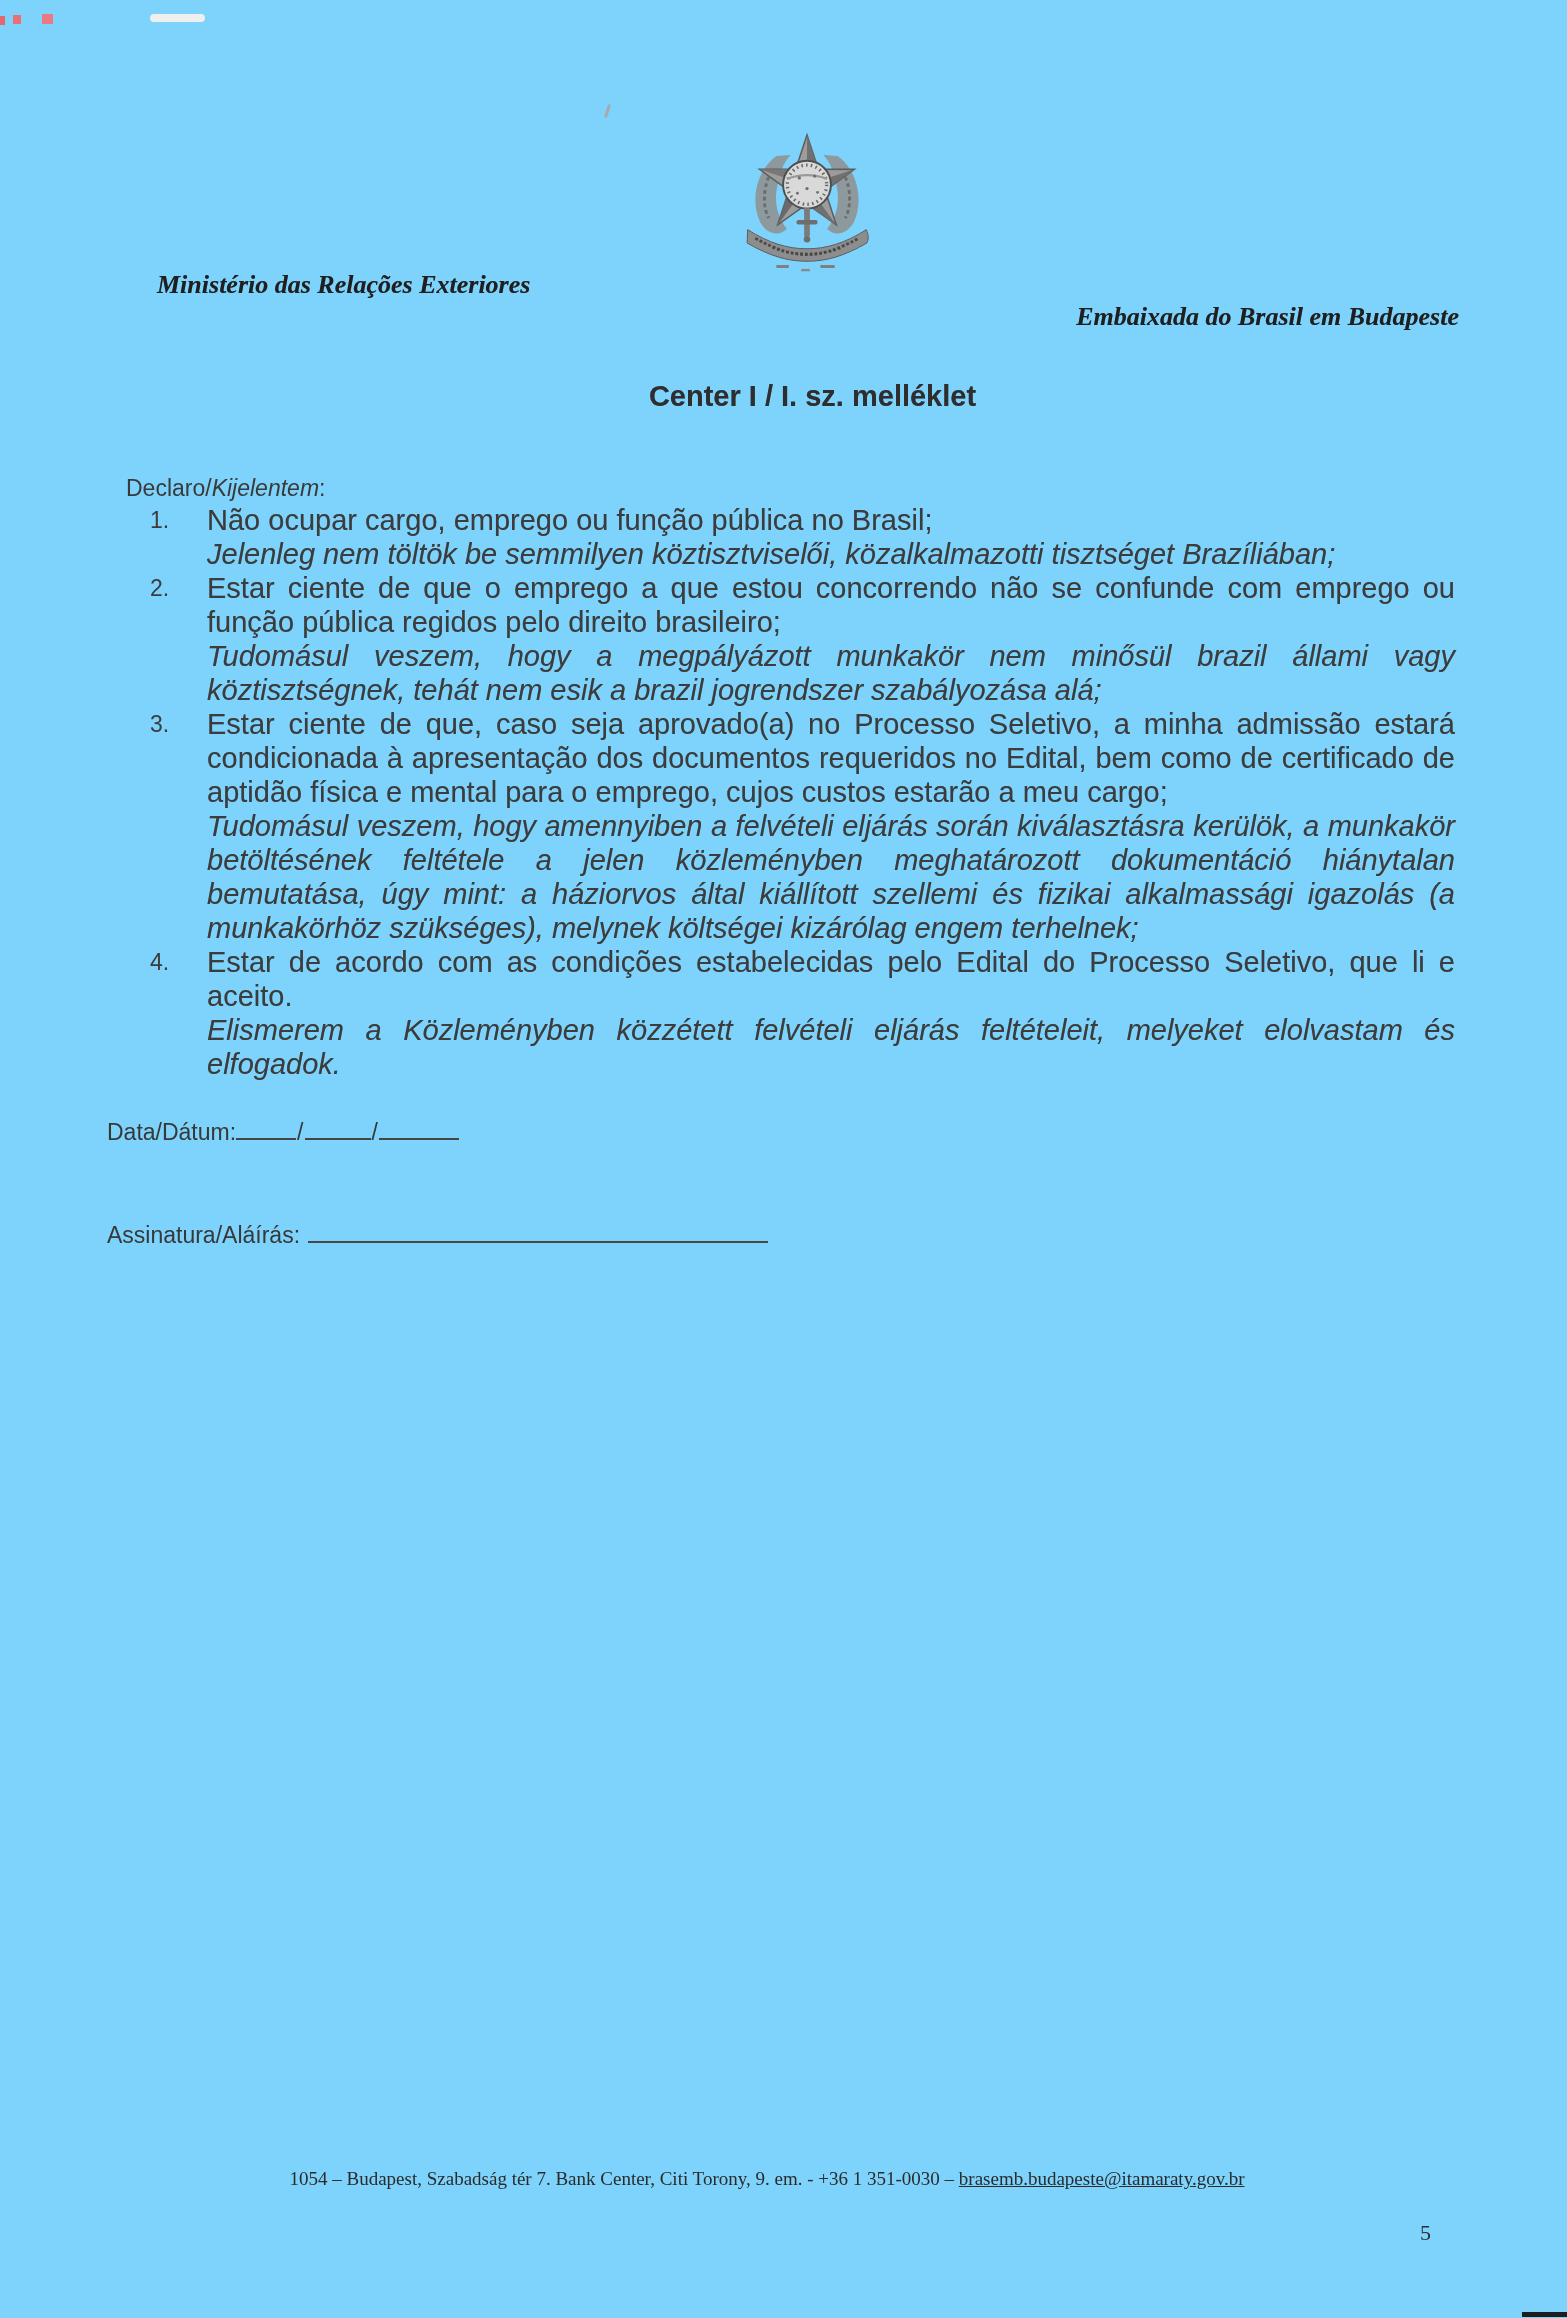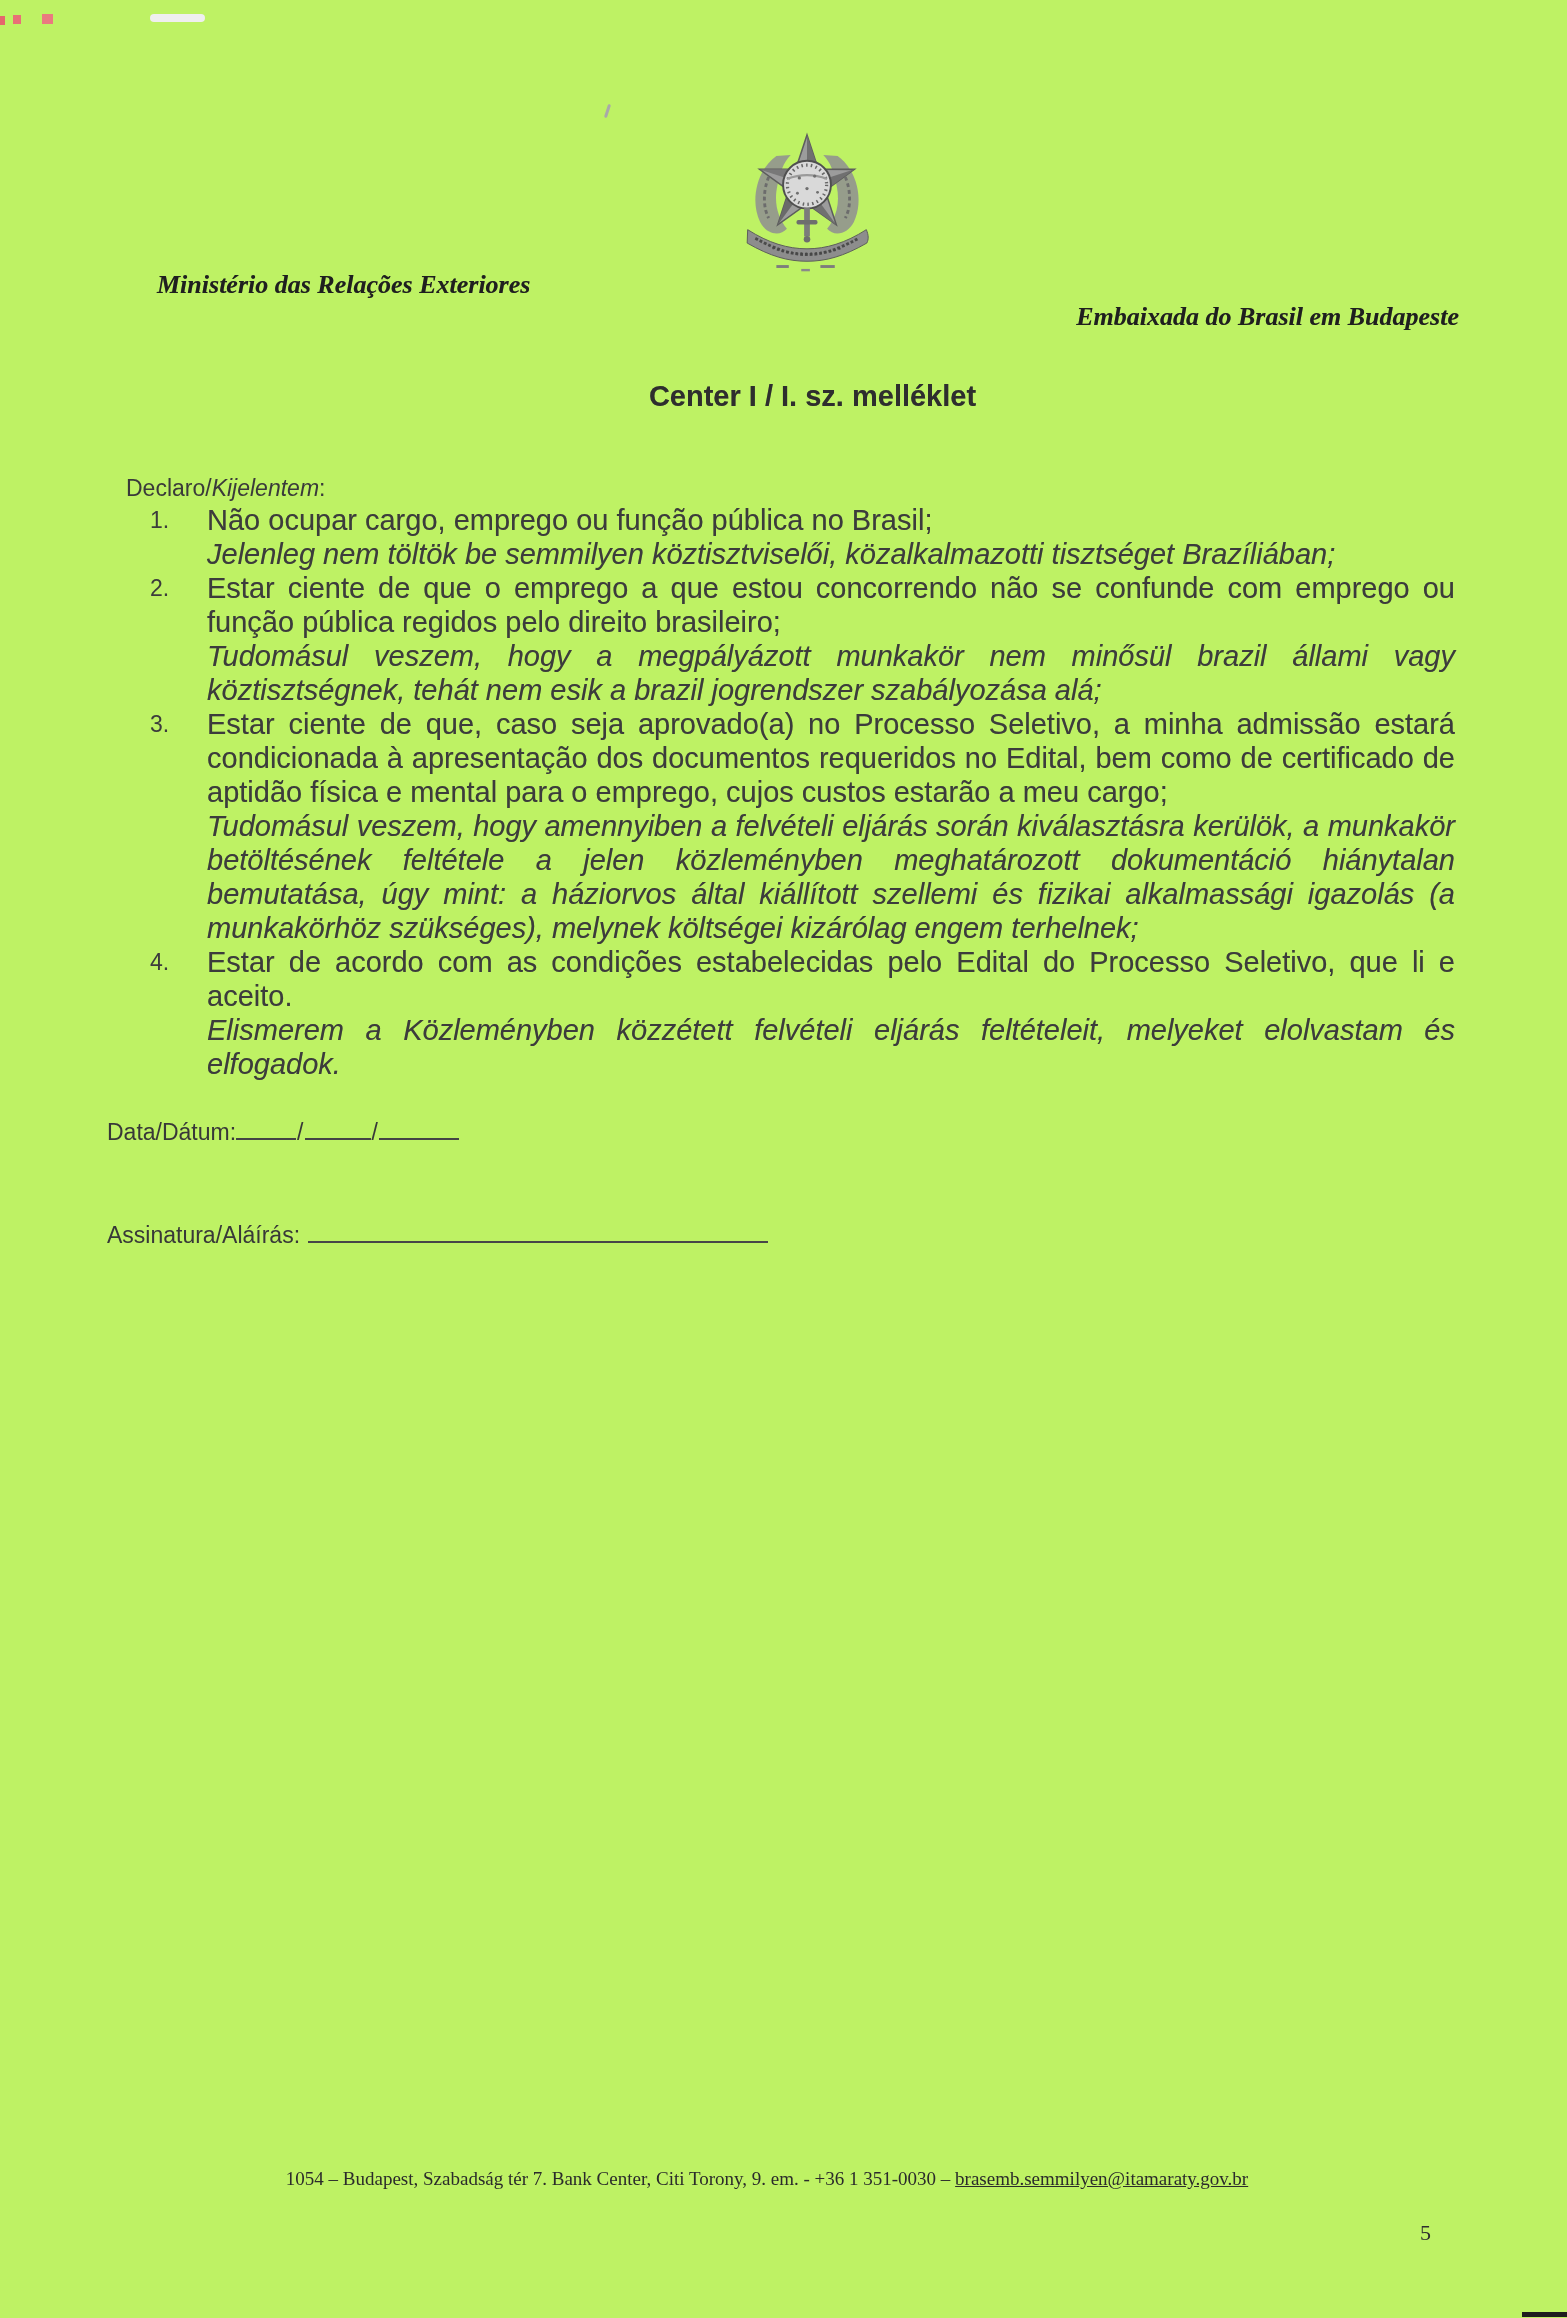--- a/index.html
+++ b/index.html
@@ -1,19 +1,19 @@
 <!DOCTYPE html>
 <html><head>
 <meta charset="utf-8">
 <style>
   html,body{margin:0;padding:0;background:#ffffff;}
   .page{
     position:relative;
     width:1567px;height:2318px;
-    background:#bef264;
+    background:#7dd3fc;
     font-family:"Liberation Sans","DejaVu Sans",sans-serif;
     color:#3c3c3c;
     overflow:hidden;
   }
   
   .artifact{position:absolute;}
   .red1{left:0;top:16px;width:5px;height:9px;background:#e5666c;}
   .red2{left:13px;top:15px;width:8px;height:9px;background:#e87076;}
   .red3{left:42px;top:14px;width:11px;height:10px;background:#ea7a7f;}
   .smudge{left:150px;top:14px;width:55px;height:8px;background:#efefef;border-radius:4px;}
@@ -165,17 +165,17 @@
         <div class="hu-text">Elismerem a Közleményben közzétett felvételi eljárás feltételeit, melyeket elolvastam és elfogadok.</div>
       </div>
     </div>
 
   </div>
 
   <div class="field-row date-row"><span>Data/Dátum:</span><span class="blank b1"></span><span class="slash">/</span><span class="blank b2"></span><span class="slash">/</span><span class="blank b3"></span></div>
 
   <div class="field-row sig-row"><span>Assinatura/Aláírás:</span><span class="sig-line"></span></div>
 
-  <div class="footer"><span>1054 – Budapest, Szabadság tér 7. Bank Center, Citi Torony, 9. em. - +36 1 351-0030 – </span><a href="#">brasemb.semmilyen@itamaraty.gov.br</a></div>
+  <div class="footer"><span>1054 – Budapest, Szabadság tér 7. Bank Center, Citi Torony, 9. em. - +36 1 351-0030 – </span><a href="#">brasemb.budapeste@itamaraty.gov.br</a></div>
 
   <div class="pagenum">5</div>
 
 </div>
 
 </body></html>

